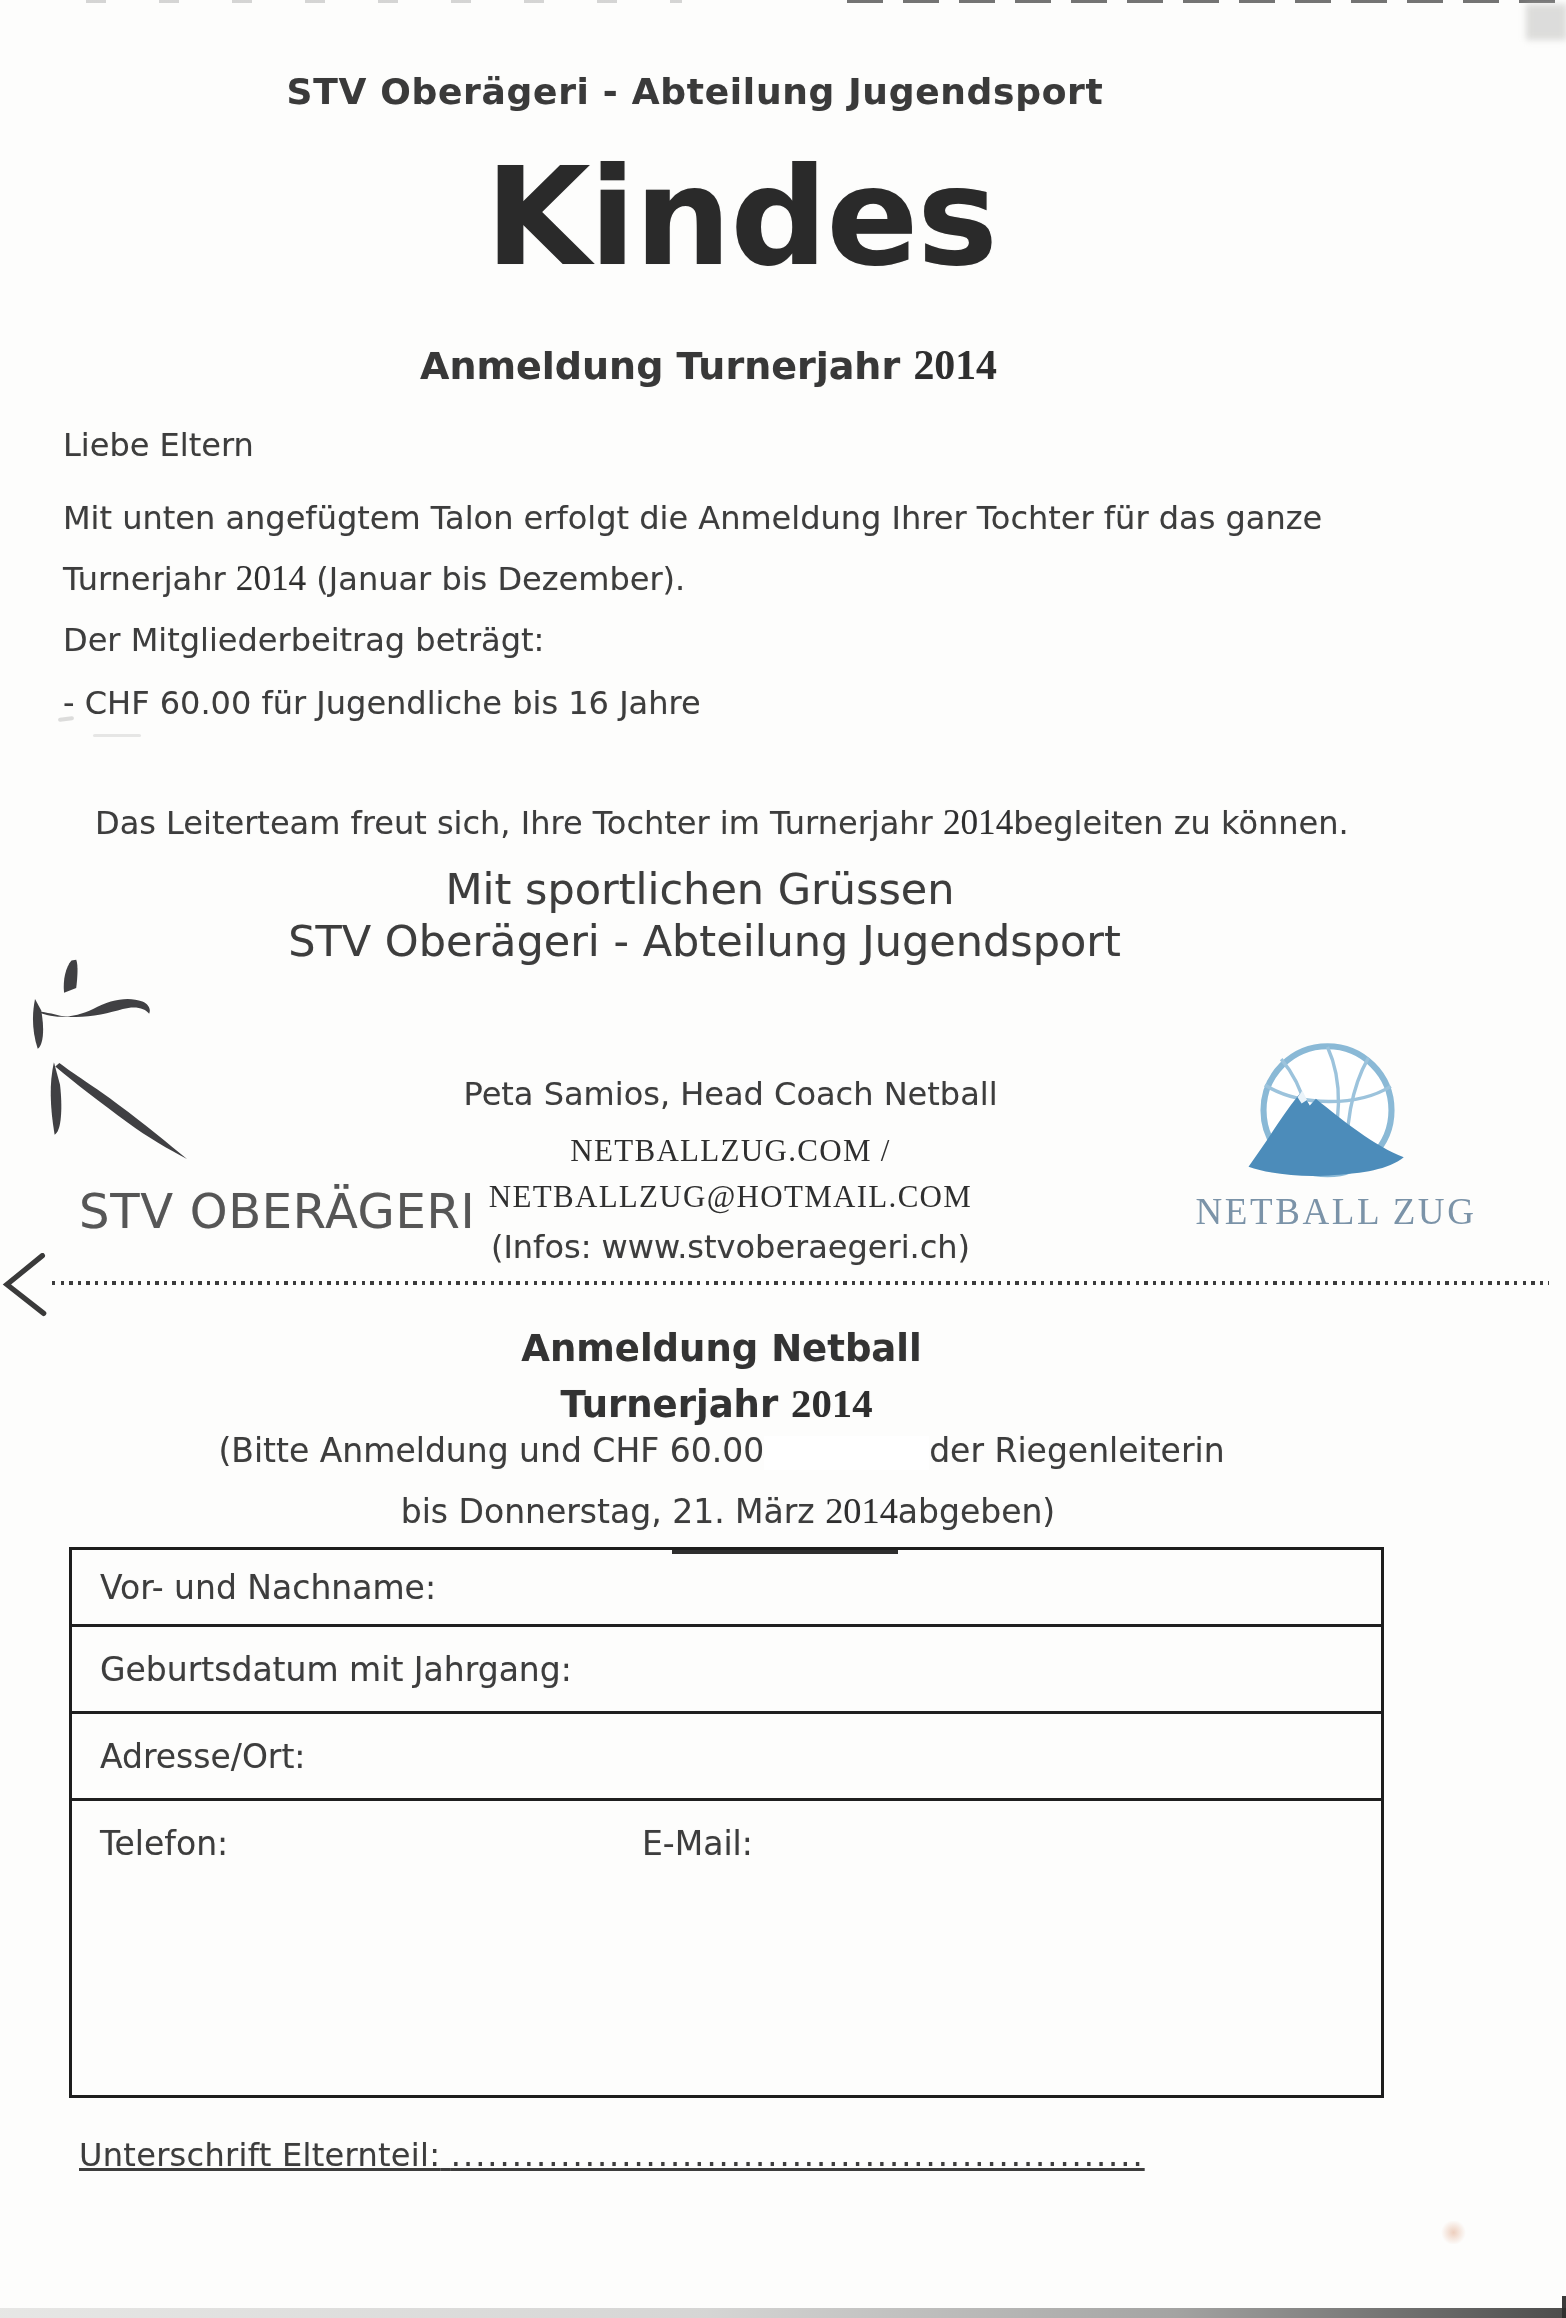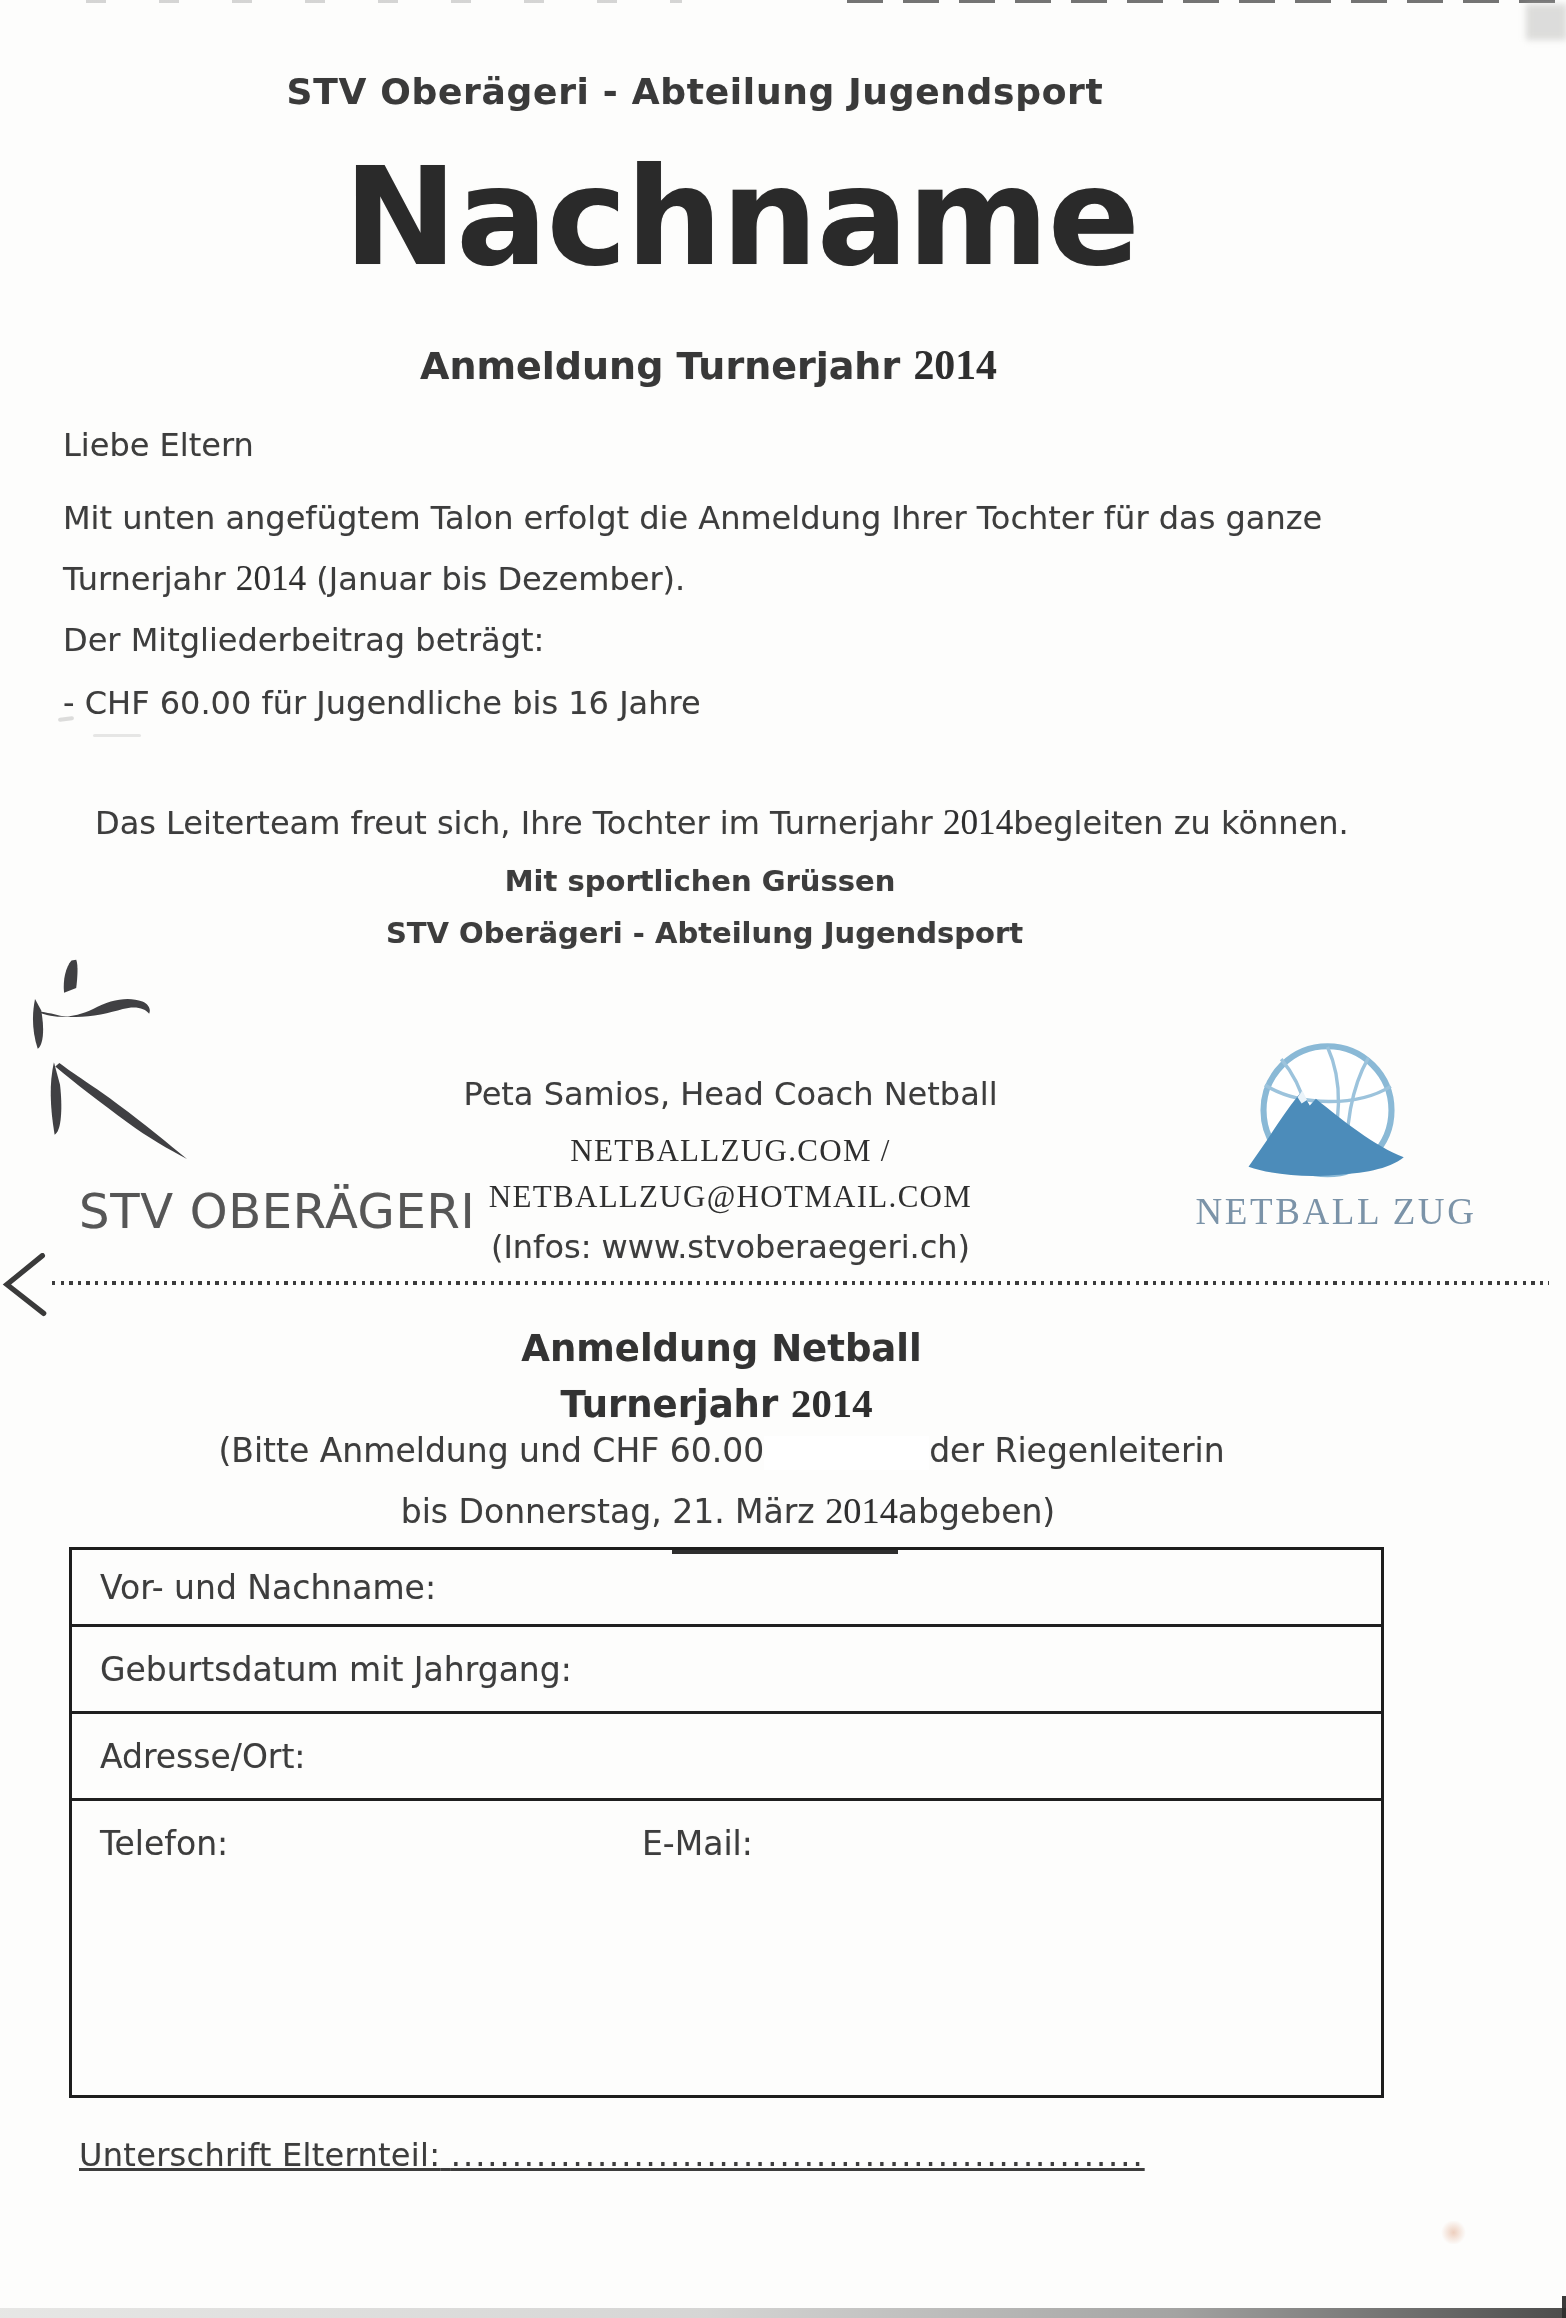--- a/index.html
+++ b/index.html
@@ -12,21 +12,21 @@
     color:#3d3d3d;
   }
   .abs{position:absolute;}
   .doc{text-shadow:0 0 0.7px rgba(80,80,80,.35);}
   .center{text-align:center;}
   .body-text{font-size:32px;line-height:1.45;}
   .serif-year{font-family:"Liberation Serif",serif;font-size:1.1em;color:#2e2e2e;}
   .hdr{font-size:36px;font-weight:600;letter-spacing:0.7px;color:#3a3a3a;}
   .big-title{font-size:136px;font-weight:700;letter-spacing:-1.3px;color:#2a2a2a;line-height:1;}
   .subtitle{font-size:38px;font-weight:600;color:#383838;}
-  .regards{font-size:29px;font-weight:bold;}
+  .regards{font-size:43px;}
   .contact-serif{font-family:"Liberation Serif",serif;font-size:31px;letter-spacing:1.3px;color:#2f2f2f;}
   .stv-label{font-size:48px;color:#565656;font-weight:500;letter-spacing:0.7px;}
   .zug-label{font-family:"Liberation Serif",serif;font-size:37px;letter-spacing:2.6px;color:#7b93a8;}
   .talon-title{font-size:37px;font-weight:700;color:#333;}
   .note{font-size:33px;}
   .gap-erased{display:inline-block;width:165px;height:34px;vertical-align:middle;background:rgba(255,255,255,.92);}
   .u-line{border-bottom:4px solid #2e2e2e;padding-bottom:19px;}
   .cutline{height:4px;background:repeating-linear-gradient(90deg,#3b3b3b 0 3.3px,transparent 3.3px 8.6px);}
   .form-table{
     border:3.3px solid #1d1d1d;
@@ -51,21 +51,21 @@
 <body>
 
 <div class="page">
 
   <div class="abs top-dashes" style="left:847px;top:0;width:720px;"></div>
   <div class="abs top-dashes-light" style="left:86px;top:0;width:596px;"></div>
   <div class="abs grey-patch" style="left:1526px;top:4px;width:41px;height:36px;"></div>
 
   <div class="abs center hdr doc" style="left:0;top:71px;width:1390px;">STV Oberägeri - Abteilung Jugendsport</div>
 
-  <div class="abs center big-title doc" style="left:0;top:149px;width:1482px;">Nachname</div>
+  <div class="abs center big-title doc" style="left:0;top:149px;width:1482px;">Kindes</div>
 
   <div class="abs center subtitle doc" style="left:0;top:341px;width:1417px;">
     <span>Anmeldung Turnerjahr </span><span class="serif-year">2014</span>
   </div>
 
   <div class="abs body-text doc" style="left:63px;top:422px;">Liebe Eltern</div>
 
   <div class="abs body-text doc" style="left:63px;top:495px;width:1443px;">Mit unten angefügtem Talon erfolgt die Anmeldung Ihrer Tochter für das ganze</div>
   <div class="abs body-text doc" style="left:63px;top:553px;width:1443px;">
     <span>Turnerjahr </span><span class="serif-year">2014</span><span> (Januar bis Dezember).</span>

